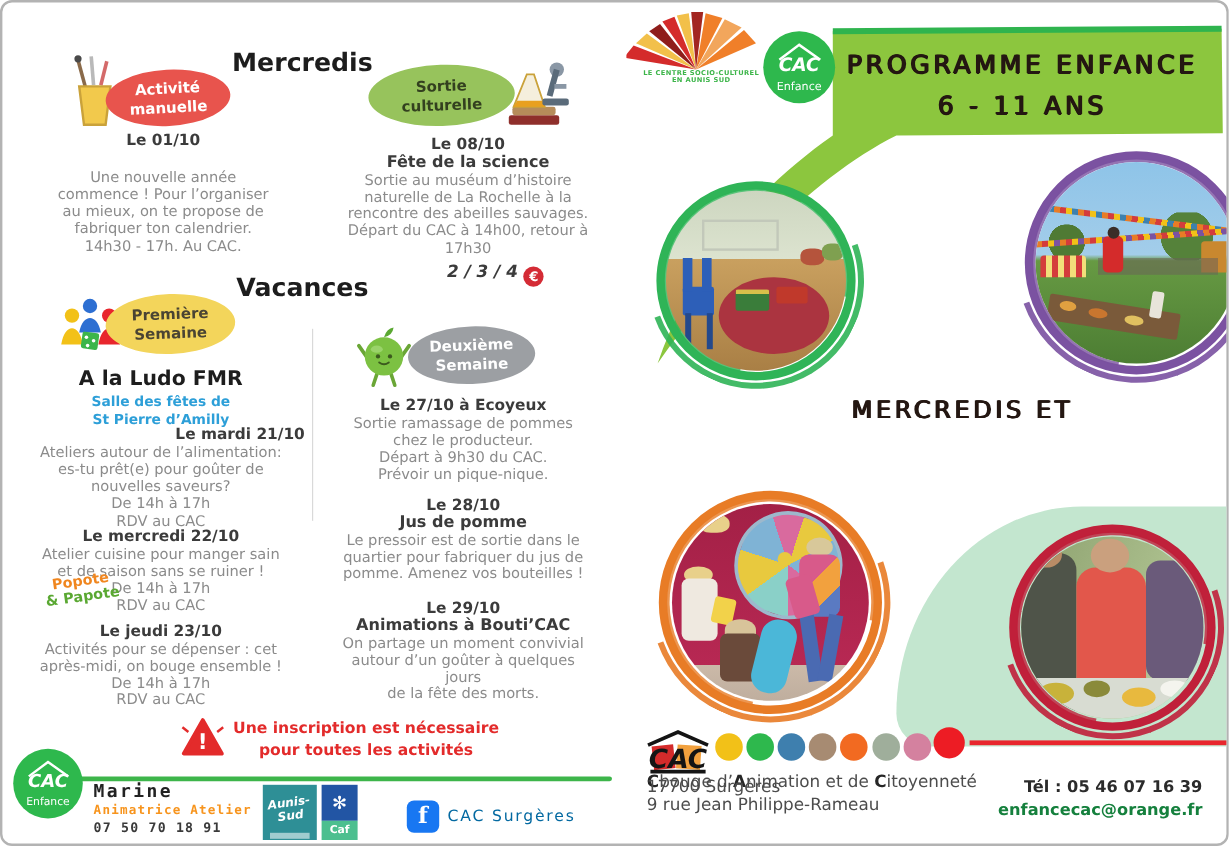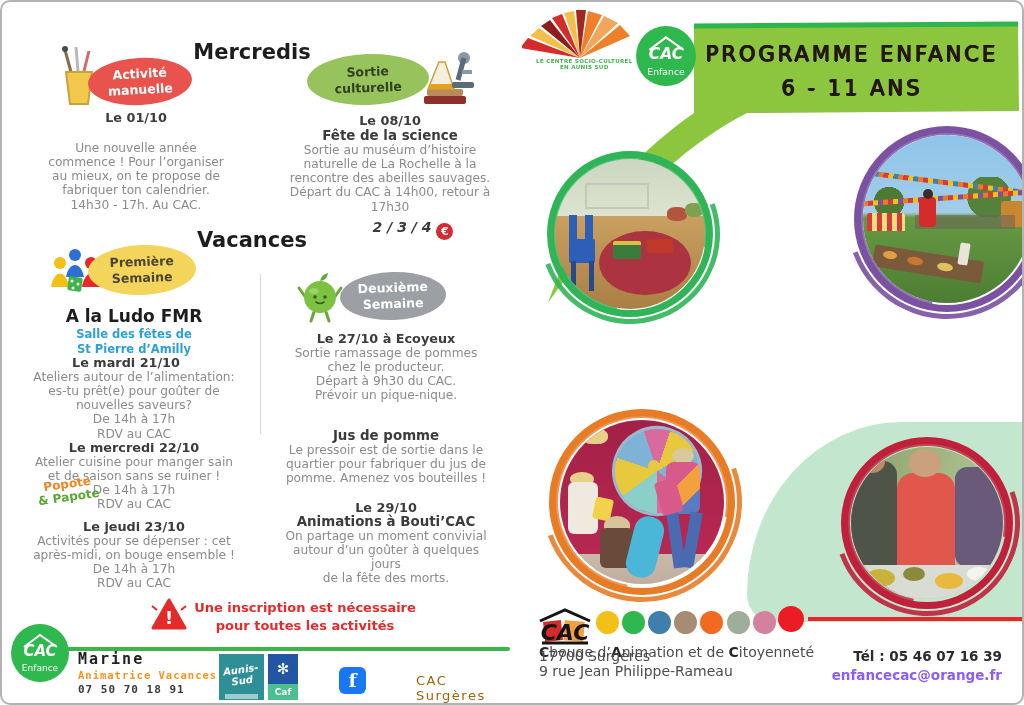--- a/index.html
+++ b/index.html
@@ -92,21 +92,21 @@
       <circle cx="22" cy="34" r="1.5" fill="#fff"></circle>
         <circle cx="28" cy="37" r="1.5" fill="#fff"></circle>
         <circle cx="23" cy="41" r="1.5" fill="#fff"></circle>
     </svg>
     <div class="badge abs" style="left: 86px; top: 243px; width: 108px; height: 50px; color: rgb(74, 68, 51); transform: rotate(-2deg); white-space: pre-line; background: rgb(243, 213, 91);">Première
 Semaine</div>
     <div class="abs ctr" style="left:26px;top:304px;width:212px;font-size:17px;font-weight:bold;color:#1d1d1d;">A la Ludo FMR</div>
     <div class="abs ctr blue-txt pre" style="left:26px;top:325px;width:212px;">Salle des fêtes de
 St Pierre d’Amilly</div>
 
-    <div class="abs ctr date-txt" style="left:18px;top:354px;width:212px;">Le mardi 21/10</div>
+    <div class="abs ctr date-txt" style="left:40px;top:354px;width:212px;text-align:right;">Le mardi 21/10</div>
     <div class="abs ctr body-txt pre" style="left:26px;top:368px;width:212px;">Ateliers autour de l’alimentation:
 es-tu prêt(e) pour goûter de
 nouvelles saveurs?
 De 14h à 17h
 RDV au CAC</div>
     <div class="abs ctr date-txt" style="left:26px;top:439px;width:212px;">Le mercredi 22/10</div>
     <div class="abs ctr body-txt pre" style="left:26px;top:453px;width:212px;">Atelier cuisine pour manger sain
 et de saison sans se ruiner !
 De 14h à 17h
 RDV au CAC</div>
@@ -135,20 +135,21 @@
       <path d="M20 34 Q24 37 28 34" stroke="#3c5a1e" stroke-width="1.6" fill="none" stroke-linecap="round"></path>
     </svg>
     <div class="badge abs" style="left: 338px; top: 270px; width: 106px; height: 48px; color: rgb(255, 255, 255); transform: rotate(-2deg); white-space: pre-line; background: rgb(156, 159, 163);">Deuxième
 Semaine</div>
 
     <div class="abs ctr date-txt" style="left:278px;top:330px;width:212px;">Le 27/10 à Ecoyeux</div>
     <div class="abs ctr body-txt pre" style="left:278px;top:344px;width:212px;">Sortie ramassage de pommes
 chez le producteur.
 Départ à 9h30 du CAC.
 Prévoir un pique-nique.</div>
+    <div class="abs ctr date-txt" style="left:278px;top:413px;width:212px;">Le 28/10</div>
     <div class="abs ctr date-txt" style="left:278px;top:426px;width:212px;font-size:13.4px;">Jus de pomme</div>
     <div class="abs ctr body-txt pre" style="left:278px;top:441px;width:212px;">Le pressoir est de sortie dans le
 quartier pour fabriquer du jus de
 pomme. Amenez vos bouteilles !</div>
     <div class="abs ctr date-txt" style="left:278px;top:499px;width:212px;">Le 29/10</div>
     <div class="abs ctr body-txt pre" style="left:278px;top:527px;width:212px;">On partage un moment convivial
 autour d’un goûter à quelques jours
 de la fête des morts.</div>
     <div class="abs ctr date-txt" style="left:278px;top:512px;width:212px;font-size:13.4px;">Animations à Bouti’CAC</div>
 
@@ -163,35 +164,35 @@
 
     <div class="abs" style="left: 60px; top: 645px; width: 448px; height: 4px; border-radius: 2px; background: rgb(61, 181, 74);"></div>
 
     <svg class="abs" style="left:8px;top:621px;" width="60" height="60" viewBox="0 0 60 60">
       <circle cx="30" cy="30" r="29" fill="#2eb84d"></circle>
       <path d="M14 24 L30 12 L47 24" stroke="#fff" stroke-width="2" fill="none"></path>
       <text x="30" y="33" text-anchor="middle" fill="#fff" font-size="15" font-style="italic" font-weight="bold">CAC</text>
       <text x="30" y="48" text-anchor="middle" fill="#fff" font-size="9">Enfance</text>
     </svg>
     <div class="abs mono" style="left:76px;top:648px;font-size:15px;font-weight:bold;color:#222;letter-spacing:2px;">Marine</div>
-    <div class="abs mono" style="left: 76px; top: 667px; font-size: 10.5px; font-weight: bold; letter-spacing: 1px; color: rgb(247, 148, 29);">Animatrice Vacances</div>
+    <div class="abs mono" style="left: 76px; top: 667px; font-size: 10.5px; font-weight: bold; letter-spacing: 1px; color: rgb(247, 148, 29);">Animatrice Atelier</div>
     <div class="abs mono" style="left:76px;top:681px;font-size:11px;font-weight:bold;color:#3a3a3a;letter-spacing:1px;">07 50 70 18 91</div>
 
     <div class="abs" style="left:217px;top:652px;width:45px;height:46px;background:#2e8f96;color:#fff;text-align:center;">
       <div style="font-style:italic;font-size:10px;font-weight:bold;transform:rotate(-8deg);margin-top:10px;">Aunis-Sud</div>
       <div style="height:5px;margin:8px 6px 0;background:rgba(255,255,255,.55);"></div>
     </div>
     <div class="abs" style="left:266px;top:652px;width:30px;height:46px;">
       <div style="height:30px;background:#2255a4;color:#fff;text-align:center;font-size:15px;line-height:30px;">✻</div>
       <div style="height:16px;background:#4cbf8f;color:#fff;text-align:center;font-size:9px;font-weight:bold;line-height:16px;">Caf</div>
     </div>
     <div class="abs" style="left:337px;top:665px;width:27px;height:27px;border-radius:6px;background:#1877f2;color:#fff;text-align:center;font-size:19px;font-weight:bold;line-height:26px;font-family:'DejaVu Serif','Liberation Serif',serif;">
       <span>f</span>
     </div>
-    <div class="abs" style="left:371px;top:671px;font-size:13px;color:#a16207;letter-spacing:1.5px;font-weight:500;margin-left:43px;">CAC Surgères</div>
+    <div class="abs" style="left:371px;top:671px;font-size:13px;color:#0369a1;letter-spacing:1.5px;font-weight:500;">CAC Surgères</div>
   </div>
 
   <div class="abs" style="left:510px;top:0;width:514px;height:705px;">
 
     <div class="abs" style="left:235px;top:420px;width:290px;height:200px;background:#c3e6cf;border-radius:170px 0 0 30px / 190px 0 0 30px;"></div>
 
     <svg class="abs" style="left:30px;top:15px;" width="484" height="290" viewBox="0 0 484 290">
       <path d="M152 9 L476 7 L477 94 L205 96 C140 128 62 205 6 286 C36 198 92 138 152 96 Z" fill="#8cc63e"></path>
       <path d="M152 9 L476 7" stroke="#2fb44e" stroke-width="5" fill="none"></path>
     </svg>
@@ -253,20 +254,21 @@
       <div style="left:52px;top:80px;width:100px;height:14px;background:#6a6258;opacity:.55;"></div>
       <div style="left:56px;top:62px;width:17px;height:30px;background:#d42b2b;border-radius:4px;"></div>
       <div style="left:60px;top:54px;width:10px;height:10px;background:#3a2d28;border-radius:50%;"></div>
       <div style="left:10px;top:118px;width:110px;height:22px;background:#7a5a3a;border-radius:2px;transform:rotate(9deg);"></div>
       <div style="left:20px;top:116px;width:14px;height:8px;background:#e0a040;border-radius:50%;transform:rotate(9deg);"></div>
       <div style="left:44px;top:122px;width:16px;height:8px;background:#c9762f;border-radius:50%;transform:rotate(9deg);"></div>
       <div style="left:74px;top:128px;width:16px;height:8px;background:#e0c060;border-radius:50%;transform:rotate(9deg);"></div>
       <div style="left:96px;top:108px;width:10px;height:22px;background:#e8e4da;border-radius:2px;transform:rotate(9deg);"></div>
     </div>
 
+    <div class="abs ctr chunk" style="left:190px;top:327px;width:200px;font-size:20px;">MERCREDIS ET</div>
 
     <div class="abs ring" style="--rc:#e87c26;left:30px;top:400px;width:200px;height:200px;">
         <span class="r1"></span>
         <span class="r2"></span>
         <span class="r3"></span>
       </div>
     <div class="abs photo" style="left:48px;top:418px;width:164px;height:164px;background:linear-gradient(180deg,#a32046 0%,#b72853 82%,#cbb9a8 82%,#bfae9e 100%);">
       <div style="left:52px;top:6px;width:84px;height:84px;border-radius:50%;background:conic-gradient(#e8c93e 0 12%,#7fb3d5 12% 30%,#d96a9e 30% 45%,#8ad0c8 45% 60%,#e8c93e 60% 75%,#7fb3d5 75% 90%,#d96a9e 90% 100%);transform:rotate(18deg);border:3px solid #9db8cc;"></div>
       <div style="left:88px;top:40px;width:12px;height:12px;background:#e8c93e;border-radius:50%;"></div>
       <div style="left:22px;top:8px;width:26px;height:16px;background:#e8d08a;border-radius:50% 50% 40% 40%;"></div>
@@ -319,16 +321,16 @@
     <div class="dot" style="left: 215px; background: rgb(159, 174, 155);"></div>
     <div class="dot" style="left: 241px; background: rgb(212, 129, 159);"></div>
 
     <div class="abs addr" style="left:27px;top:642px;width:300px;">
       <b>C</b><span>bouge d’</span><b>A</b><span>nimation et de </span><b>C</b><span>itoyenneté</span>
     </div>
     <div class="abs addr" style="left:27px;top:661px;width:300px;">9 rue Jean Philippe-Rameau</div>
     <div class="abs addr" style="left:27px;top:646px;width:300px;">17700 Surgères</div>
 
     <div class="abs" style="left:310px;top:646px;width:180px;text-align:right;font-size:13.5px;font-weight:bold;color:#2b2b2b;">Tél : 05 46 07 16 39</div>
-    <div class="abs" style="left:300px;top:665px;width:190px;text-align:right;font-size:13.5px;font-weight:bold;color:#8b5cf6;">enfancecac@orange.fr</div>
+    <div class="abs" style="left:300px;top:665px;width:190px;text-align:right;font-size:13.5px;font-weight:bold;color:#15803d;">enfancecac@orange.fr</div>
   </div>
 
 </div>
 
 </body></html>

